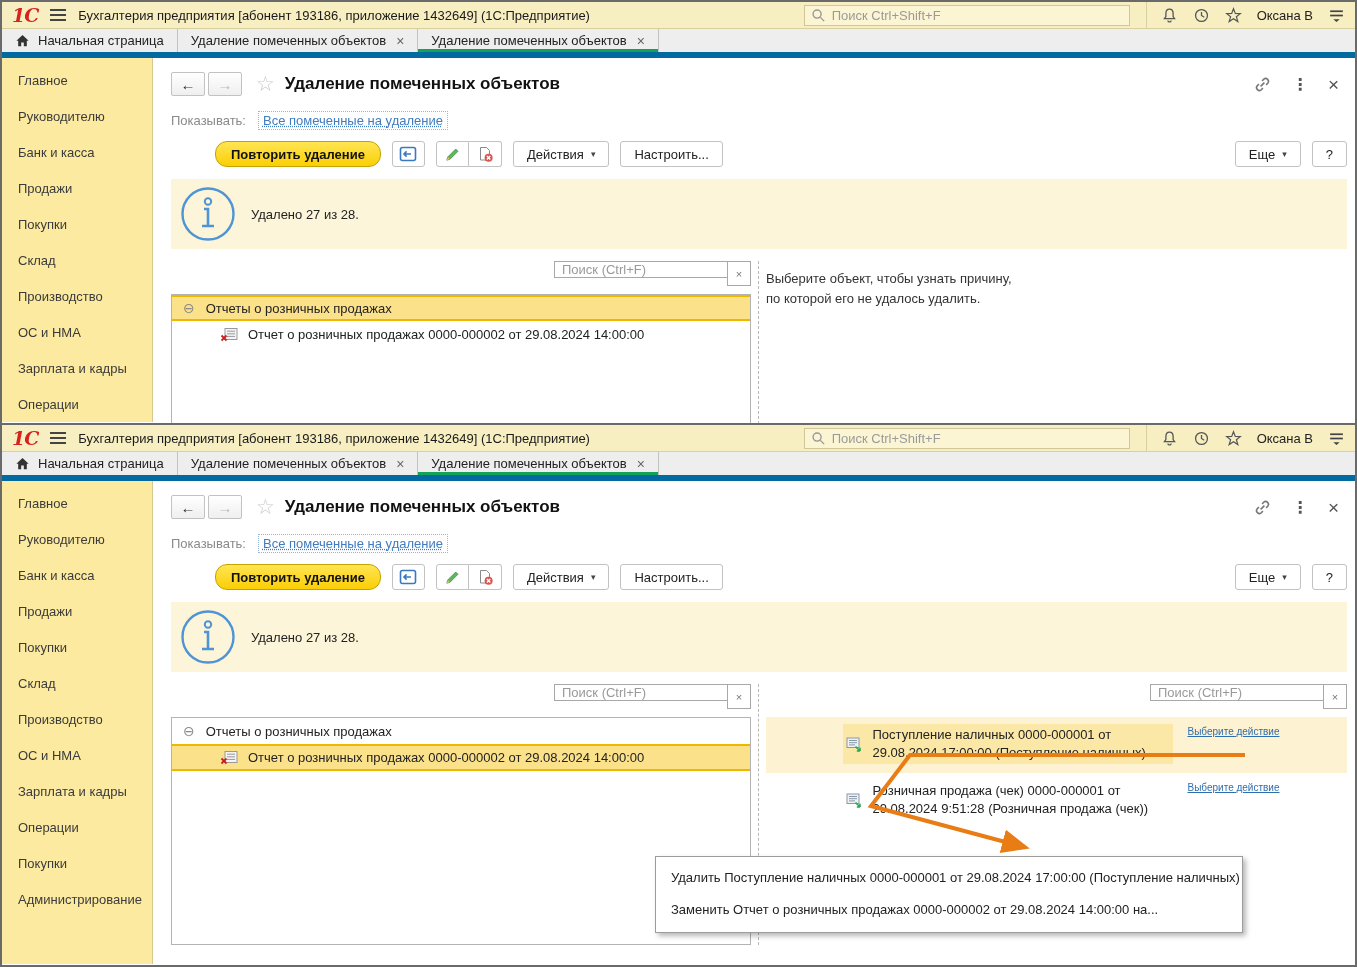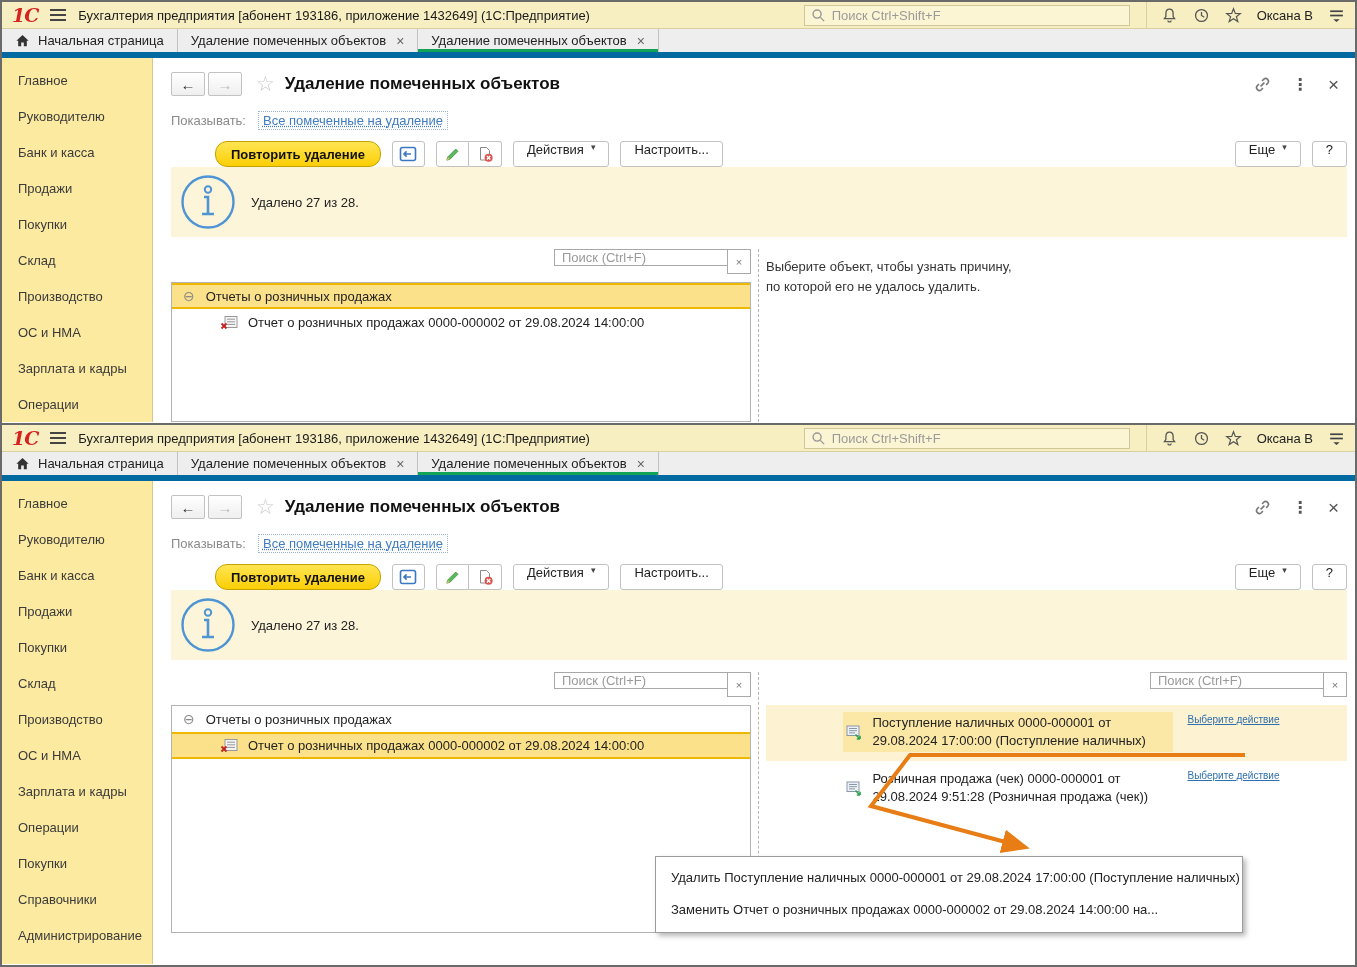--- a/index.html
+++ b/index.html
@@ -63,25 +63,25 @@
   .toolbar { margin-top:11px; display:flex; align-items:center; gap:11px; }
   .btn-primary { background:linear-gradient(#ffe553,#fbce05); border:1px solid #c3a300; border-radius:12px;
                  height:26px; padding:0 15px; font-weight:bold; font-size:13px; color:#111;
                  display:flex; align-items:center; cursor:pointer;margin-left:44px; }
   .iconbtn { height:26px; width:33px; border:1px solid #c2c2c2; border-radius:3px; background:#fff;
              display:flex; align-items:center; justify-content:center; cursor:pointer; }
   .btn-group { display:flex; }
   .btn-group .iconbtn:first-child { border-radius:3px 0 0 3px; }
   .btn-group .iconbtn:last-child { border-left:none; border-radius:0 3px 3px 0; }
   .btn { height:26px; border:1px solid #c2c2c2; border-radius:3px; background:#fff; padding:0 13px;
-         font-size:13px; color:#222; display:flex; gap:7px; cursor:pointer; }
+         font-size:13px; color:#222; display:flex; align-items:center; gap:7px; cursor:pointer; }
   .caret { font-size:9px; color:#444; }
   .toolbar-right { margin-left:auto; display:flex; gap:11px; padding-right:0; }
 
-  .infobanner { margin-top:0; background:#fcf5d9; height:70px; display:flex; align-items:center;
+  .infobanner { margin-top:12px; background:#fcf5d9; height:70px; display:flex; align-items:center;
                 gap:14px; padding:0 8px; }
   .info-msg { font-size:13px; color:#222; }
 
   .workarea { display:flex; margin-top:12px; position:relative; }
   .left-pane { width:580px; flex-shrink:0; }
   .searchrow { display:flex; justify-content:flex-end; margin-bottom:8px; }
   .search-input { width:174px; height:17px; border:1px solid #a8a8a8; font-size:13px; color:#444;
                   padding:0 7px; font-family:inherit; outline:none; }
   .search-input::placeholder { color:#9a9a9a; }
   .clear-btn { width:24px; height:25px; border:1px solid #a8a8a8; margin-left:-1px; background:#fff;
@@ -389,21 +389,20 @@
         <div class="side-item">Руководителю</div>
         <div class="side-item">Банк и касса</div>
         <div class="side-item">Продажи</div>
         <div class="side-item">Покупки</div>
         <div class="side-item">Склад</div>
         <div class="side-item">Производство</div>
         <div class="side-item">ОС и НМА</div>
         <div class="side-item">Зарплата и кадры</div>
         <div class="side-item">Операции</div>
         <div class="side-item">Покупки</div>
-        <div class="side-item">Справочники</div>
         <div class="side-item">Администрирование</div>
       </aside>
 
       <main class="main">
         <div class="navrow">
           <span class="navbtn">←</span>
           <span class="navbtn disabled">→</span>
           <span class="fav-star">☆</span>
           <span class="page-title">Удаление помеченных объектов</span>
           <span class="nav-right">

